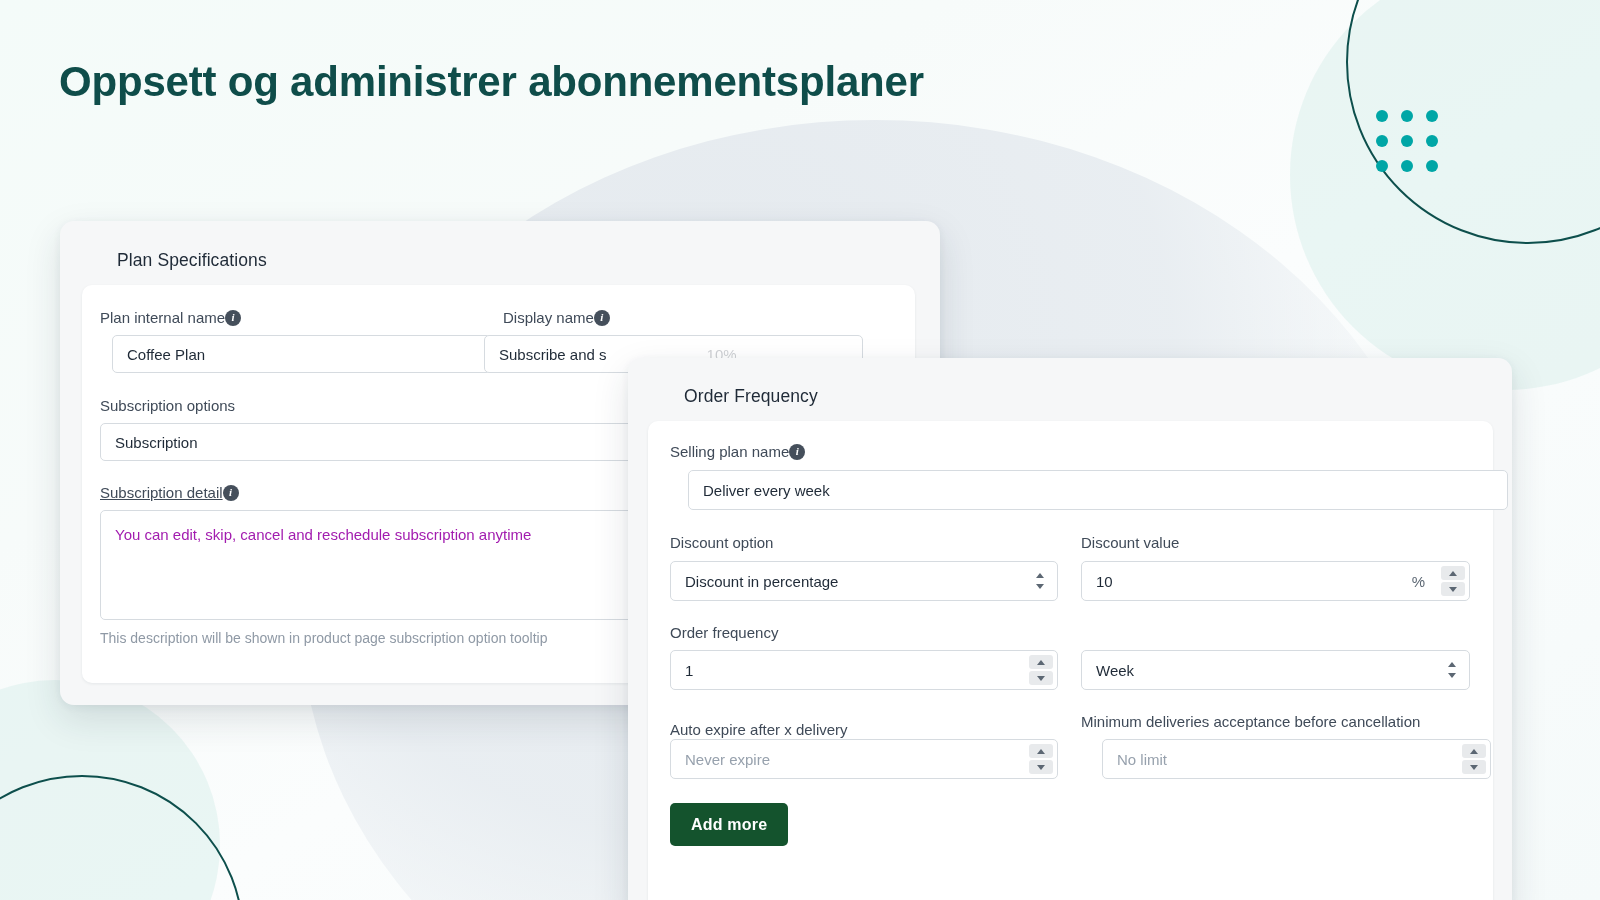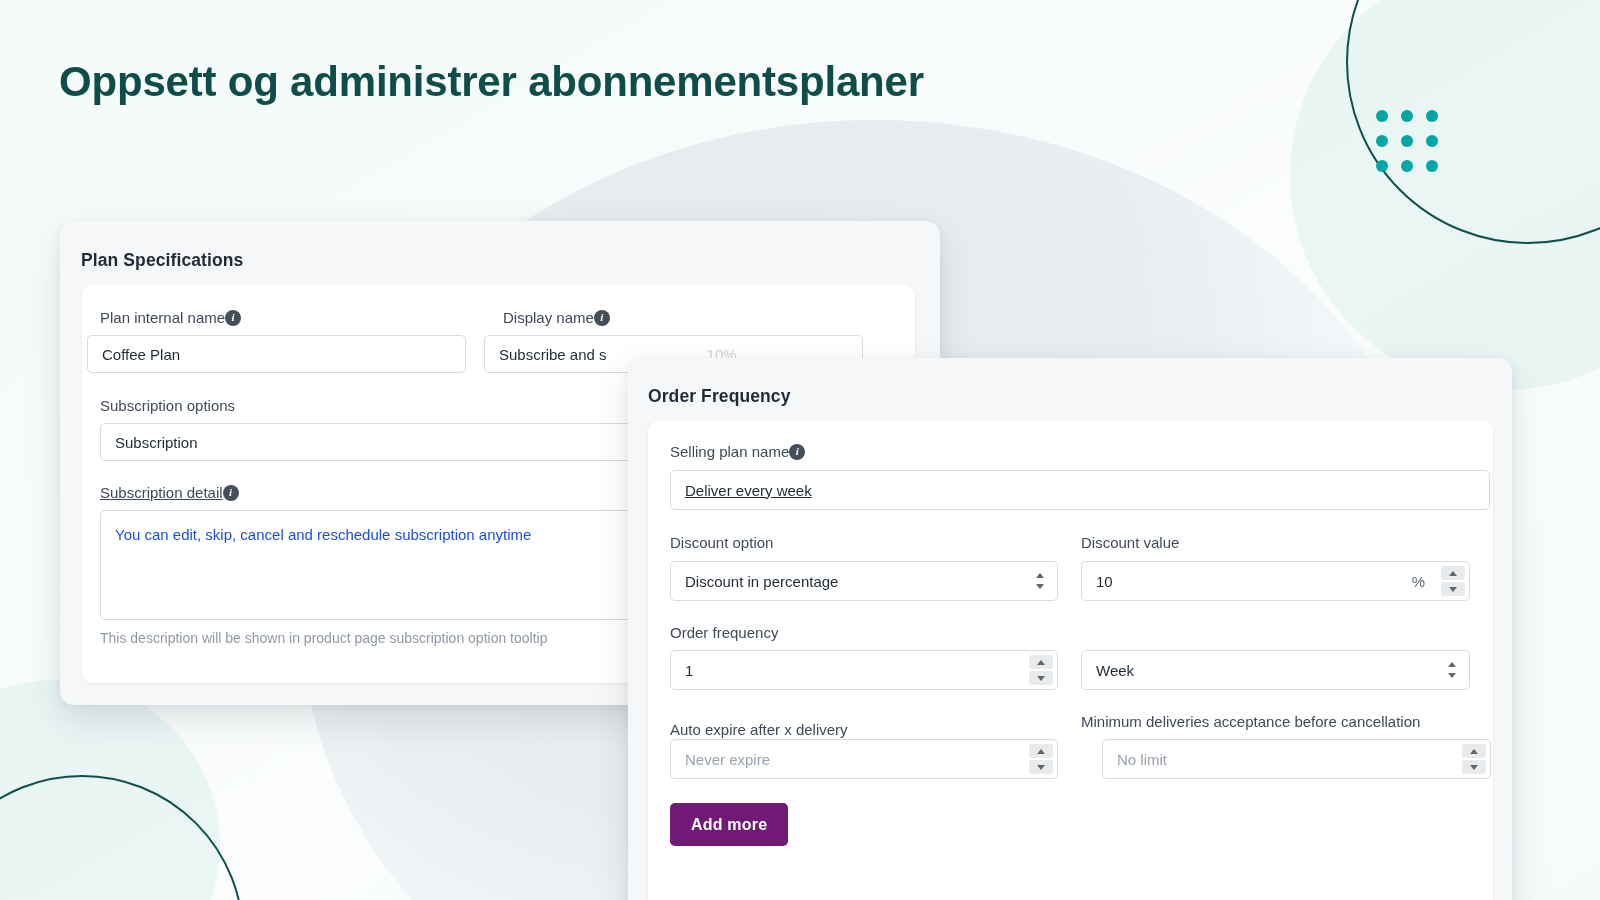--- a/index.html
+++ b/index.html
@@ -89,23 +89,24 @@
   
   .card {
     position: absolute;
     background: #f6f7f8;
     border-radius: 14px;
     box-shadow: 0 14px 36px rgba(30,45,60,.13), 0 2px 8px rgba(30,45,60,.06);
     overflow: hidden;
   }
   .card-title {
     font-size: 17.5px;
-    font-weight: 700;
+    font-weight: 400;
     color: #1f2a37;
     letter-spacing: .1px;
+    margin-left: 36px;
   }
   .card-body {
     background: #ffffff;
     border-radius: 10px;
     box-shadow: 0 1px 3px rgba(30,45,60,.08);
   }
 
   
   #card-plan {
     left: 60px;
@@ -174,21 +175,21 @@
     padding: 0 14px;
     position: relative;
   }
   .input.placeholder { color: #97a1ad; }
   .textarea {
     box-sizing: border-box;
     background: #ffffff;
     border: 1px solid #d6dbe0;
     border-radius: 5px;
     font-size: 15px;
-    color: #1d4ed8;
+    color: #a21caf;
     padding: 13px 14px;
     line-height: 1.45;
   }
   .helper {
     font-size: 14px;
     color: #8f99a5;
     white-space: nowrap;
   }
 
   
@@ -247,35 +248,35 @@
     position: absolute;
     right: 44px;
     top: 50%;
     transform: translateY(-50%);
     font-size: 15px;
     color: #5c6773;
   }
 
   
   #lbl-plan-internal  { position: absolute; left: 18px; top: 24px; }
-  #inp-plan-internal  { position: absolute; left: 5px; top: 50px; width: 379px; height: 38px; }
+  #inp-plan-internal  { position: absolute; left: 30px; top: 50px; width: 379px; height: 38px; }
   #lbl-display-name   { position: absolute; left: 421px; top: 24px; }
   #inp-display-name   { position: absolute; left: 402px; top: 50px; width: 379px; height: 38px; gap: 48px; }
   #lbl-sub-options    { position: absolute; left: 18px; top: 112px; }
   #inp-sub-options    { position: absolute; left: 18px; top: 138px; width: 782px; height: 38px; }
   #lbl-sub-detail     { position: absolute; left: 18px; top: 199px; text-decoration: underline; }
   #inp-sub-detail     { position: absolute; left: 18px; top: 225px; width: 782px; height: 110px; }
   #txt-helper         { position: absolute; left: 18px; top: 345px; }
 
   
   .fade-text { opacity: .22; margin-left: 52px; }
 
   
   #lbl-selling-plan { position: absolute; left: 22px; top: 22px; }
-  #inp-selling-plan { position: absolute; left: 22px; top: 49px; width: 820px; height: 40px; text-decoration: underline; }
+  #inp-selling-plan { position: absolute; left: 40px; top: 49px; width: 820px; height: 40px; }
 
   #lbl-discount-opt  { position: absolute; left: 22px; top: 113px; }
   #inp-discount-opt  { position: absolute; left: 22px; top: 140px; width: 388px; height: 40px; }
   #lbl-discount-val  { position: absolute; left: 433px; top: 113px; }
   #inp-discount-val  { position: absolute; left: 433px; top: 140px; width: 389px; height: 40px; }
 
   #lbl-order-freq  { position: absolute; left: 22px; top: 203px; }
   #inp-order-freq  { position: absolute; left: 22px; top: 229px; width: 388px; height: 40px; }
   #inp-freq-unit   { position: absolute; left: 433px; top: 229px; width: 389px; height: 40px; }
 
@@ -283,21 +284,21 @@
   #inp-auto-expire { position: absolute; left: 22px; top: 318px; width: 388px; height: 40px; text-align: center; }
   #lbl-min-deliv   { position: absolute; left: 433px; top: 292px; }
   #inp-min-deliv   { position: absolute; left: 454px; top: 318px; width: 389px; height: 40px; }
 
   #btn-add-more {
     position: absolute;
     left: 22px;
     top: 382px;
     height: 43px;
     padding: 0 21px;
-    background: #701a75;
+    background: #14532d;
     color: #ffffff;
     border: none;
     border-radius: 5px;
     font-size: 16px;
     font-weight: 700;
     font-family: "Liberation Sans", sans-serif;
     cursor: pointer;
     letter-spacing: .2px;
   }
 </style>

